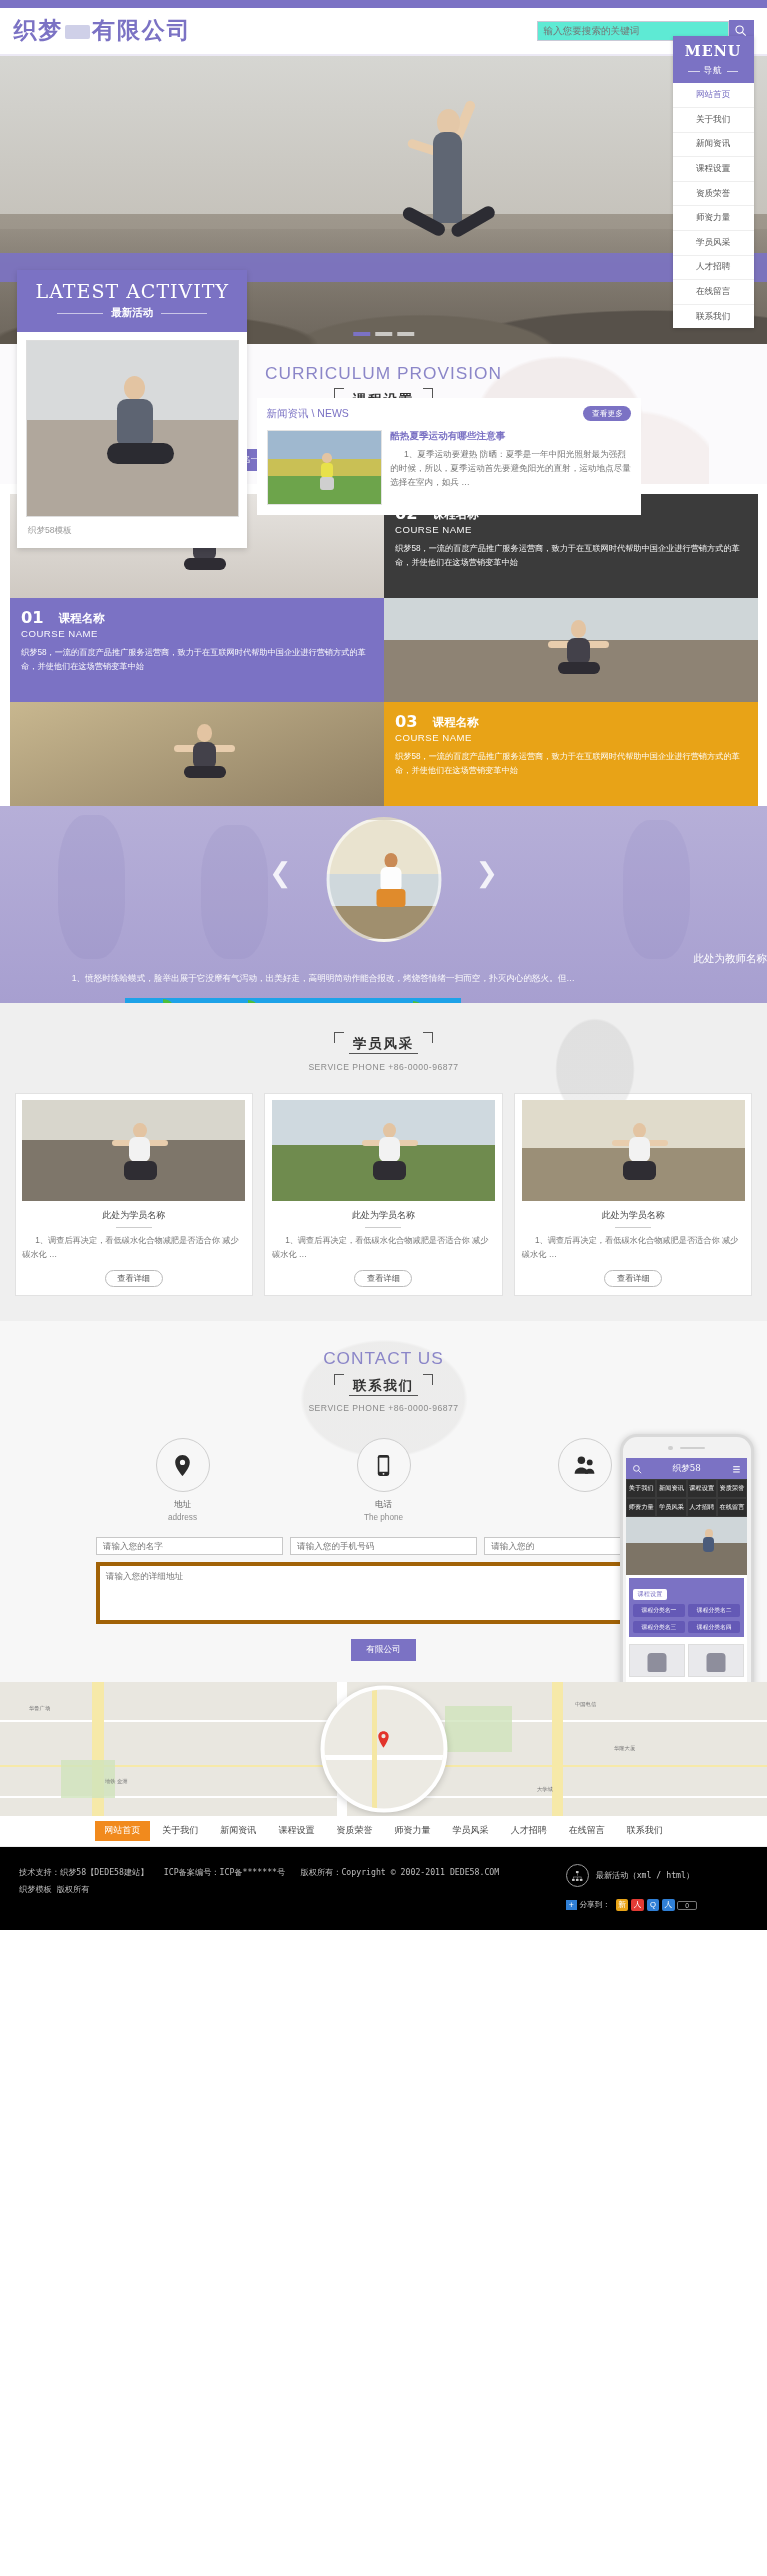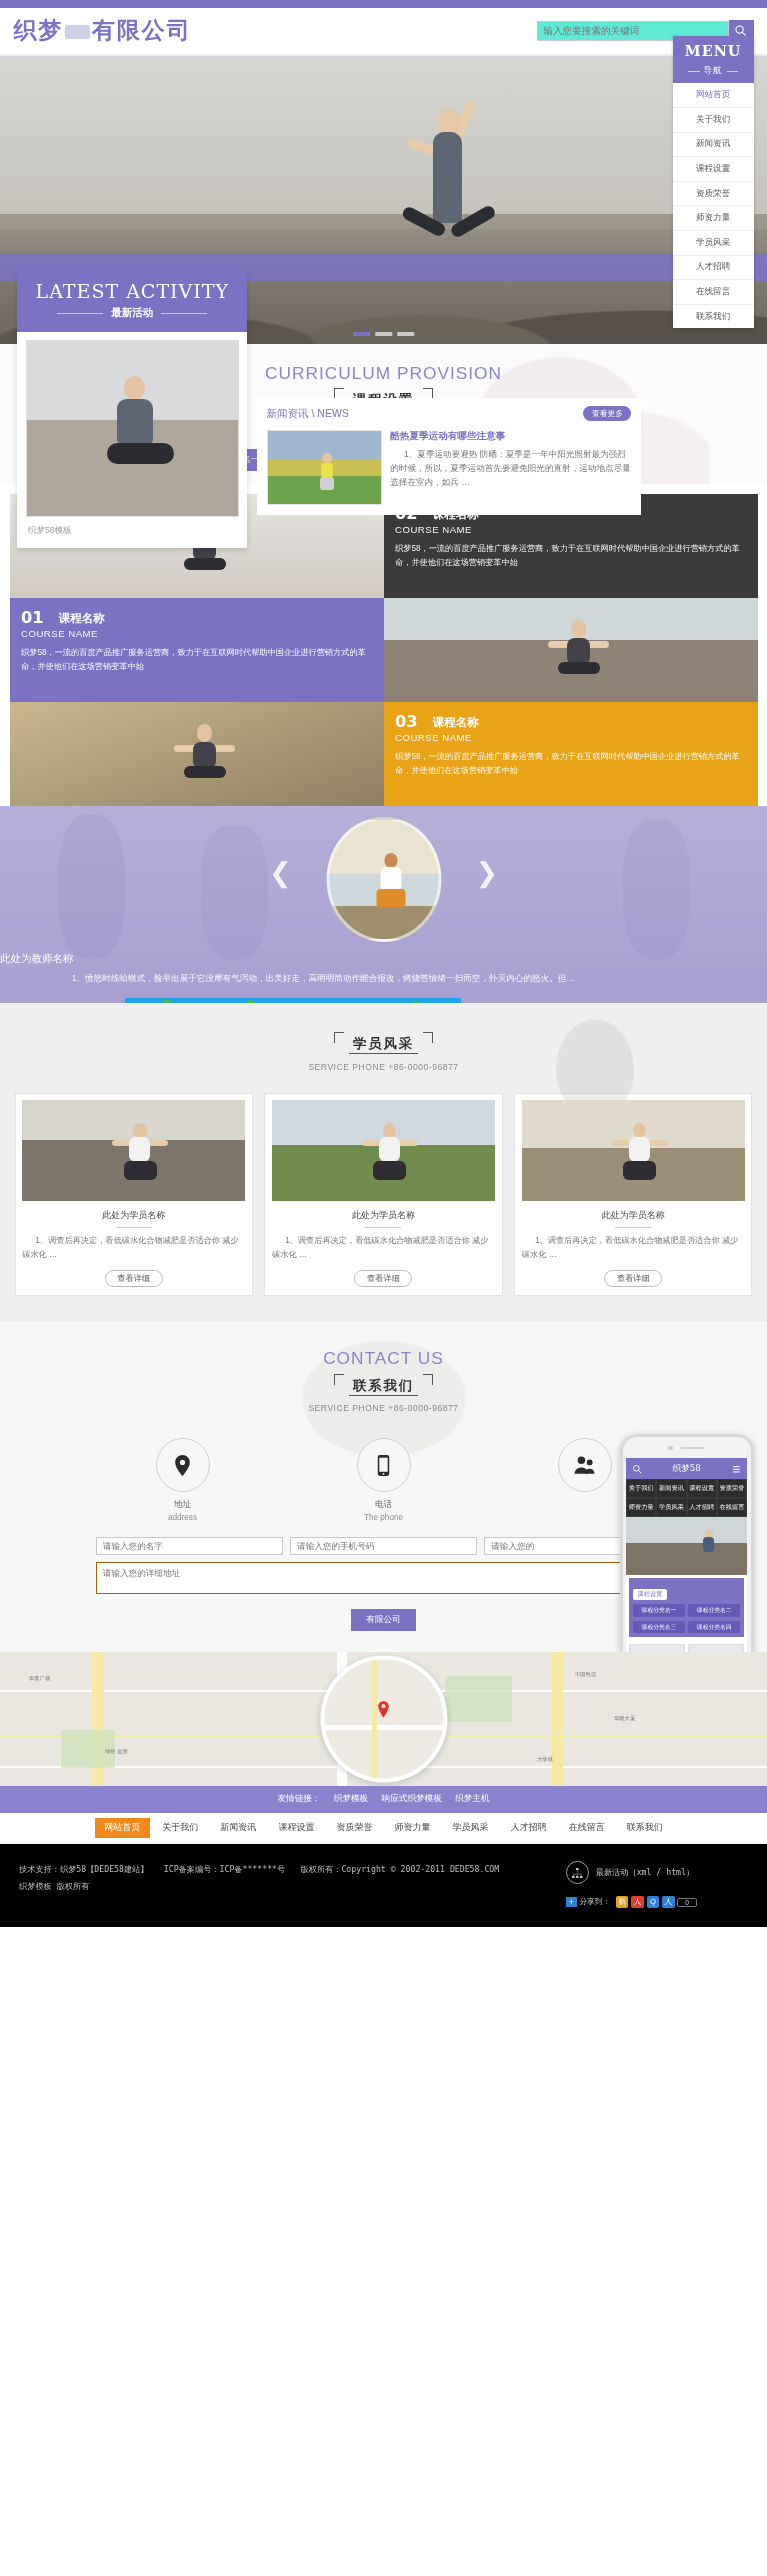--- a/index.html
+++ b/index.html
@@ -160,21 +160,21 @@
   .avatar { position:absolute; left:50%; transform:translateX(-50%); top:11.5px; width:115px; height:125px;
             border-radius:50%; border:3.8px solid rgba(255,255,255,.6); overflow:hidden;
             background:linear-gradient(180deg,#e9e3cf 0 45%, #cfd8dc 45% 72%, #a08f6e 72% 100%); }
   .avatar .af { position:absolute; left:42%; top:28%; width:33px; height:58px;}
   .avatar .af .h2 { position:absolute; left:9.6px; width:13.4px; height:14.4px; background:#c98a55; border-radius:50%;}
   .avatar .af .b2 { position:absolute; top:13.4px; left:5.8px; width:21px; height:25px; background:#fdfdfd; border-radius:5.8px;}
   .avatar .af .s2 { position:absolute; top:36px; left:1.9px; width:29px; height:17.3px; background:#e08b2c; border-radius:3.8px;}
   .arrow { position:absolute; top:53px; font-size:27px; color:rgba(255,255,255,.85); cursor:pointer;
            font-family:"DejaVu Sans",sans-serif; line-height:1; user-select:none;}
   .arrow.left { left:269px; } .arrow.right { right:269px; }
-  .t-name { position:absolute; top:146px; width:100%; text-align:left; color:#fff; font-size:10.5px; }
+  .t-name { position:absolute; top:146px; width:100%; text-align:right; color:#fff; font-size:10.5px; }
   .t-desc { position:absolute; top:165px; left:58px; right:58px; color:#fff; font-size:8.6px; line-height:1.8;
             text-indent:1.6em; opacity:.95;}
   .blue-overlay { position:absolute; left:125px; top:192px; width:336px; height:58px; background:#1ea2e8; z-index:20;
                   overflow:hidden;}
   .blue-overlay .leaf { position:absolute; width:15.3px; height:21px; border-radius:0 100% 0 100%; }
   .blue-overlay .leaf.g { background:#4bbf3a; }
 
   
   .students { background:#efefef; padding:5.8px 0 25px; position:relative; overflow:hidden;}
   .students .ghost2 { position:absolute; right:105px; top:9.6px; width:134px; height:144px; opacity:.15;
@@ -207,21 +207,21 @@
   .icon-circle { width:54px; height:54px; border-radius:50%; border:1px solid #cfcfcf; margin:0 auto;
                  display:flex; align-items:center; justify-content:center; background:#f7f7f7;}
   .icon-circle svg { width:25px; height:25px; fill:#2b2b2b; }
   .icon-label { font-size:8.6px; color:#666; margin-top:6.7px; }
   .icon-sub { font-size:8.2px; color:#8d8d8d; margin-top:1.9px; }
 
   .form-area { width:575px; margin:15.3px auto 0; position:relative; z-index:3;}
   .form-row { display:flex; gap:7.7px; }
   .form-row input { flex:1; height:18px; border:1px solid #c8c8c8; font-size:8.6px; padding:0 5.8px; color:#777;
                     background:#fff; outline:none; font-family:"Liberation Sans",sans-serif;}
-  .form-area textarea { width:100%; height:32px; margin-top:6.7px; border:1px solid #a16207; font-size:8.6px;
+  .form-area textarea { width:100%; height:62px; margin-top:6.7px; border:4px solid #a16207; font-size:8.6px;
                         padding:4.8px 5.8px; color:#777; resize:none; outline:none;
                         font-family:"Liberation Sans",sans-serif;}
   .submit-btn { display:block; margin:11.5px auto 0; background:#7b72c4; color:#fff; border:none; font-size:8.6px;
                 padding:4.8px 15.3px; cursor:pointer; font-family:"Liberation Sans",sans-serif;}
 
   
   .phone-mock { position:absolute; right:13.4px; top:113px; width:134px; height:288px; background:#f2f2f2;
                 border:3.8px solid #d9d9d9; border-radius:17.3px; z-index:15; box-shadow:0 1.9px 7.7px rgba(0,0,0,.2);
                 overflow:hidden;}
   .pm-top { height:21px; display:flex; align-items:center; justify-content:center; gap:7.7px; }
@@ -673,28 +673,20 @@
     <div class="map-circle">
       <div class="cr"></div>
       <div class="map-pin">
         <svg viewBox="0 0 24 32">
           <path d="M12 0C6 0 2 4.3 2 9.7 2 17.5 12 32 12 32S22 17.5 22 9.7C22 4.3 18 0 12 0zm0 13.6a4 4 0 1 1 0-8 4 4 0 0 1 0 8z"></path>
         </svg>
       </div>
     </div>
   </div>
 
-  <div class="links">
-    <span>友情链接：</span>
-    <span id="links-items" style="display:flex;gap:13.4px;">
-        <a>织梦模板</a>
-        <a>响应式织梦模板</a>
-        <a>织梦主机</a>
-      </span>
-  </div>
 
   <div class="fnav" id="fnav">
       <a class="active">网站首页</a>
       <a>关于我们</a>
       <a>新闻资讯</a>
       <a>课程设置</a>
       <a>资质荣誉</a>
       <a>师资力量</a>
       <a>学员风采</a>
       <a>人才招聘</a>

